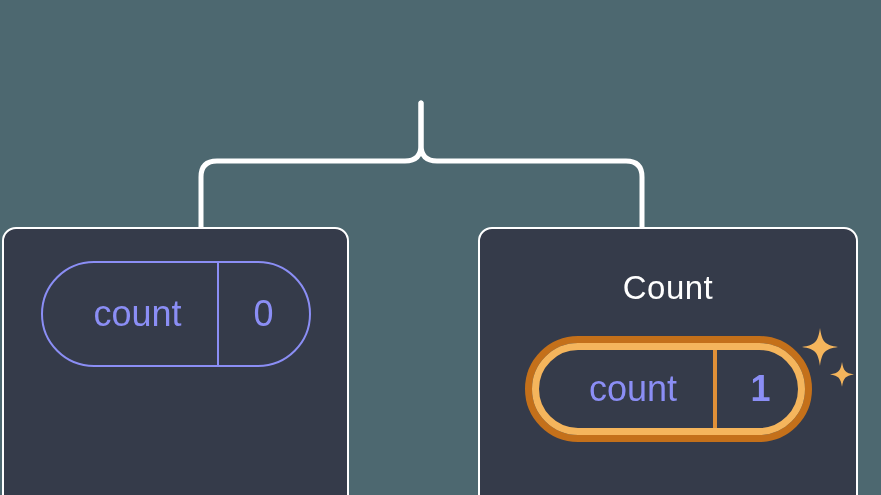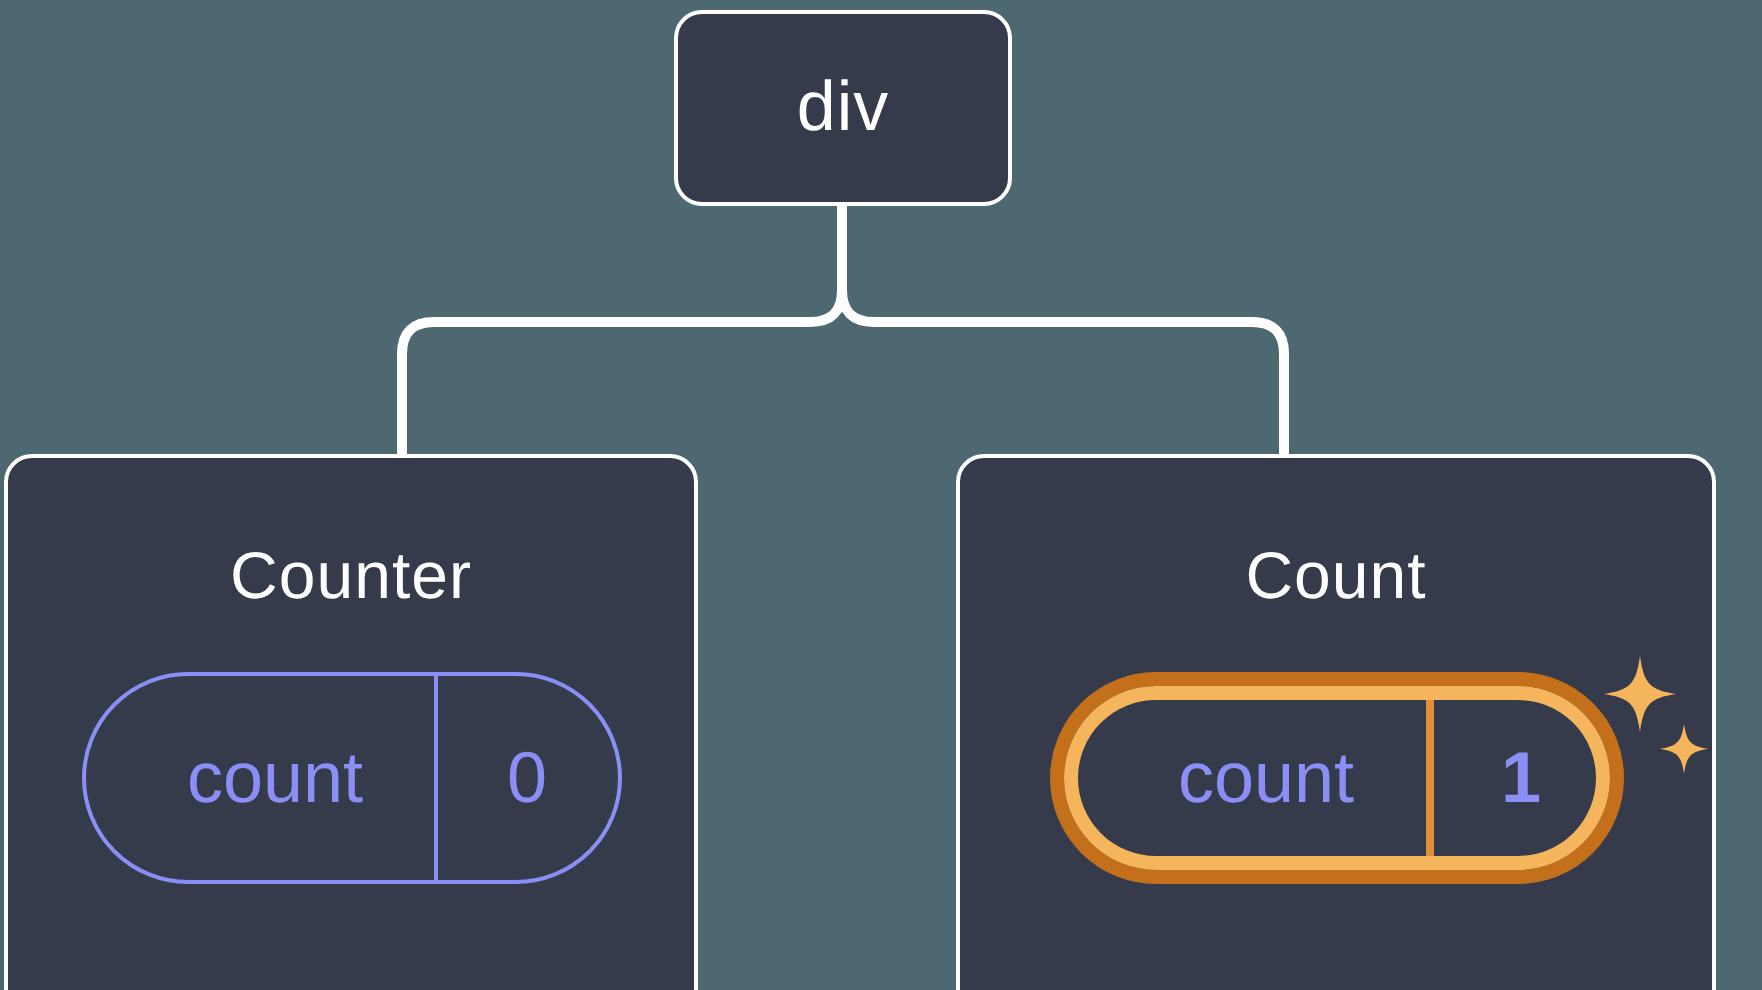--- a/index.html
+++ b/index.html
@@ -141,26 +141,22 @@
 <body>
 
 <div id="stage">
 
   <svg id="edges" viewBox="0 0 881 495" width="881" height="495">
 
     <path d="M 421 103 L 421 145 Q 421 161 405 161 L 217 161 Q 201 161 201 177 L 201 227" fill="none" stroke="#ffffff" stroke-width="5" stroke-linecap="round"></path>
     <path d="M 421 103 L 421 145 Q 421 161 437 161 L 626 161 Q 642 161 642 177 L 642 227" fill="none" stroke="#ffffff" stroke-width="5" stroke-linecap="round"></path>
   </svg>
 
-  <div class="node node-root">
-    <span class="node-title-root">div</span>
-  </div>
 
   <div class="node node-child node-left">
-    <span class="node-title">Counter</span>
     <div class="pill-wrap">
       <div class="pill pill-plain">
         <div class="pill-cell pill-name">count</div>
         <div class="pill-cell pill-value">0</div>
       </div>
     </div>
   </div>
 
   <div class="node node-child node-right">
     <span class="node-title">Count</span>

